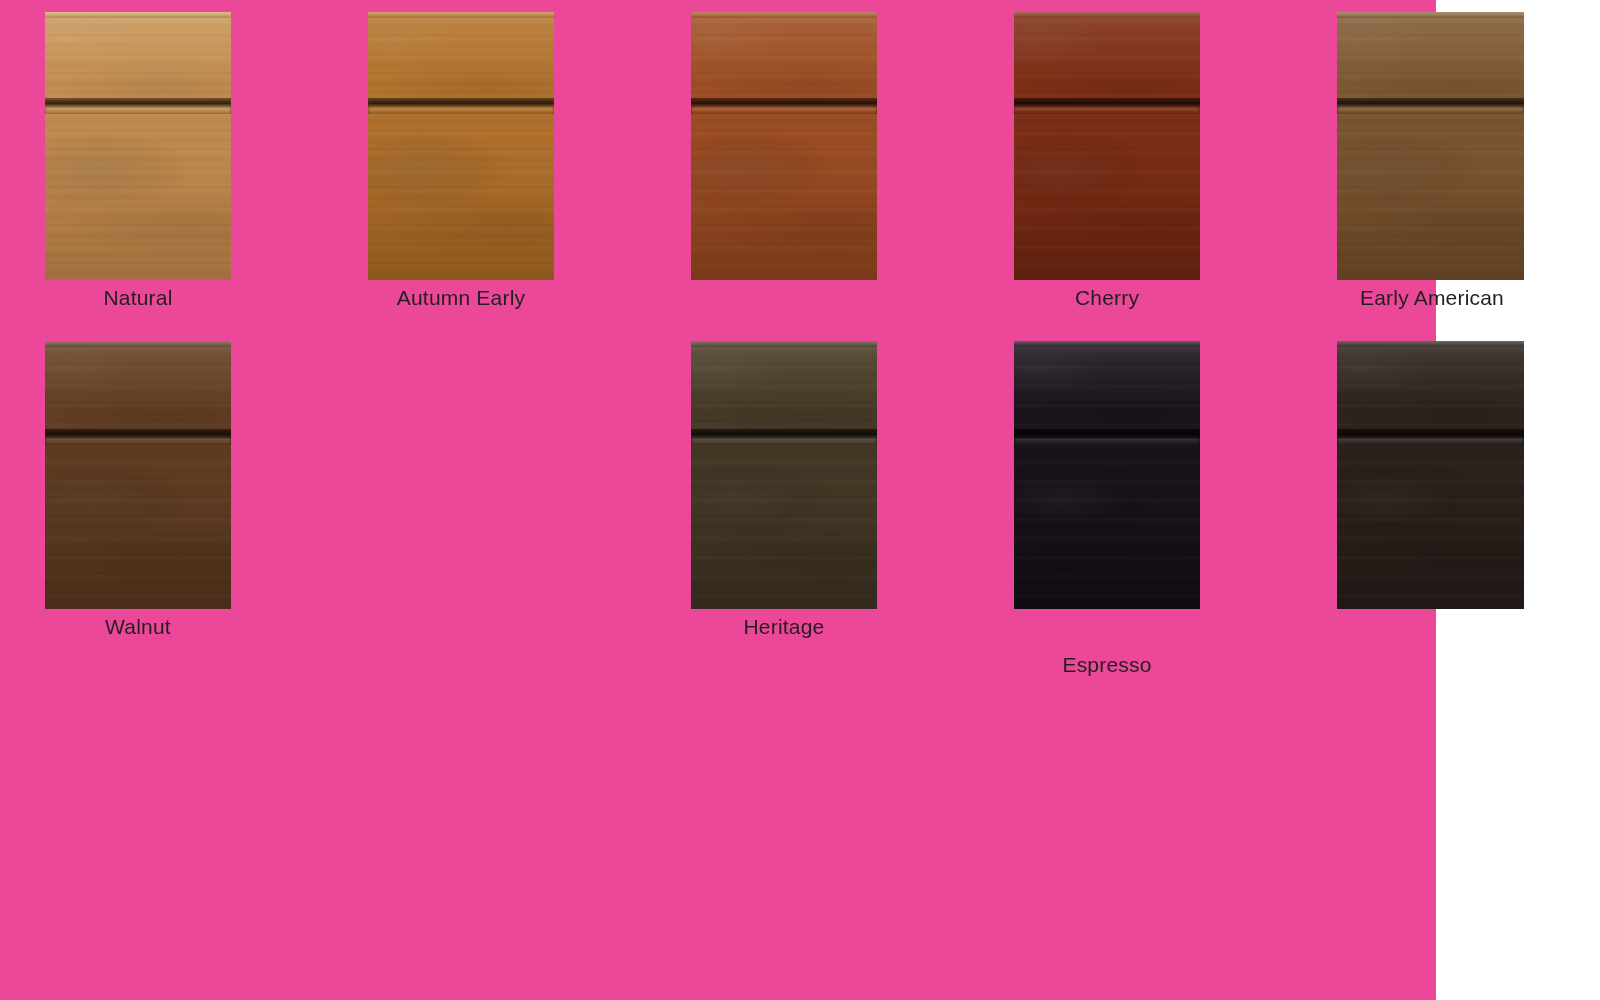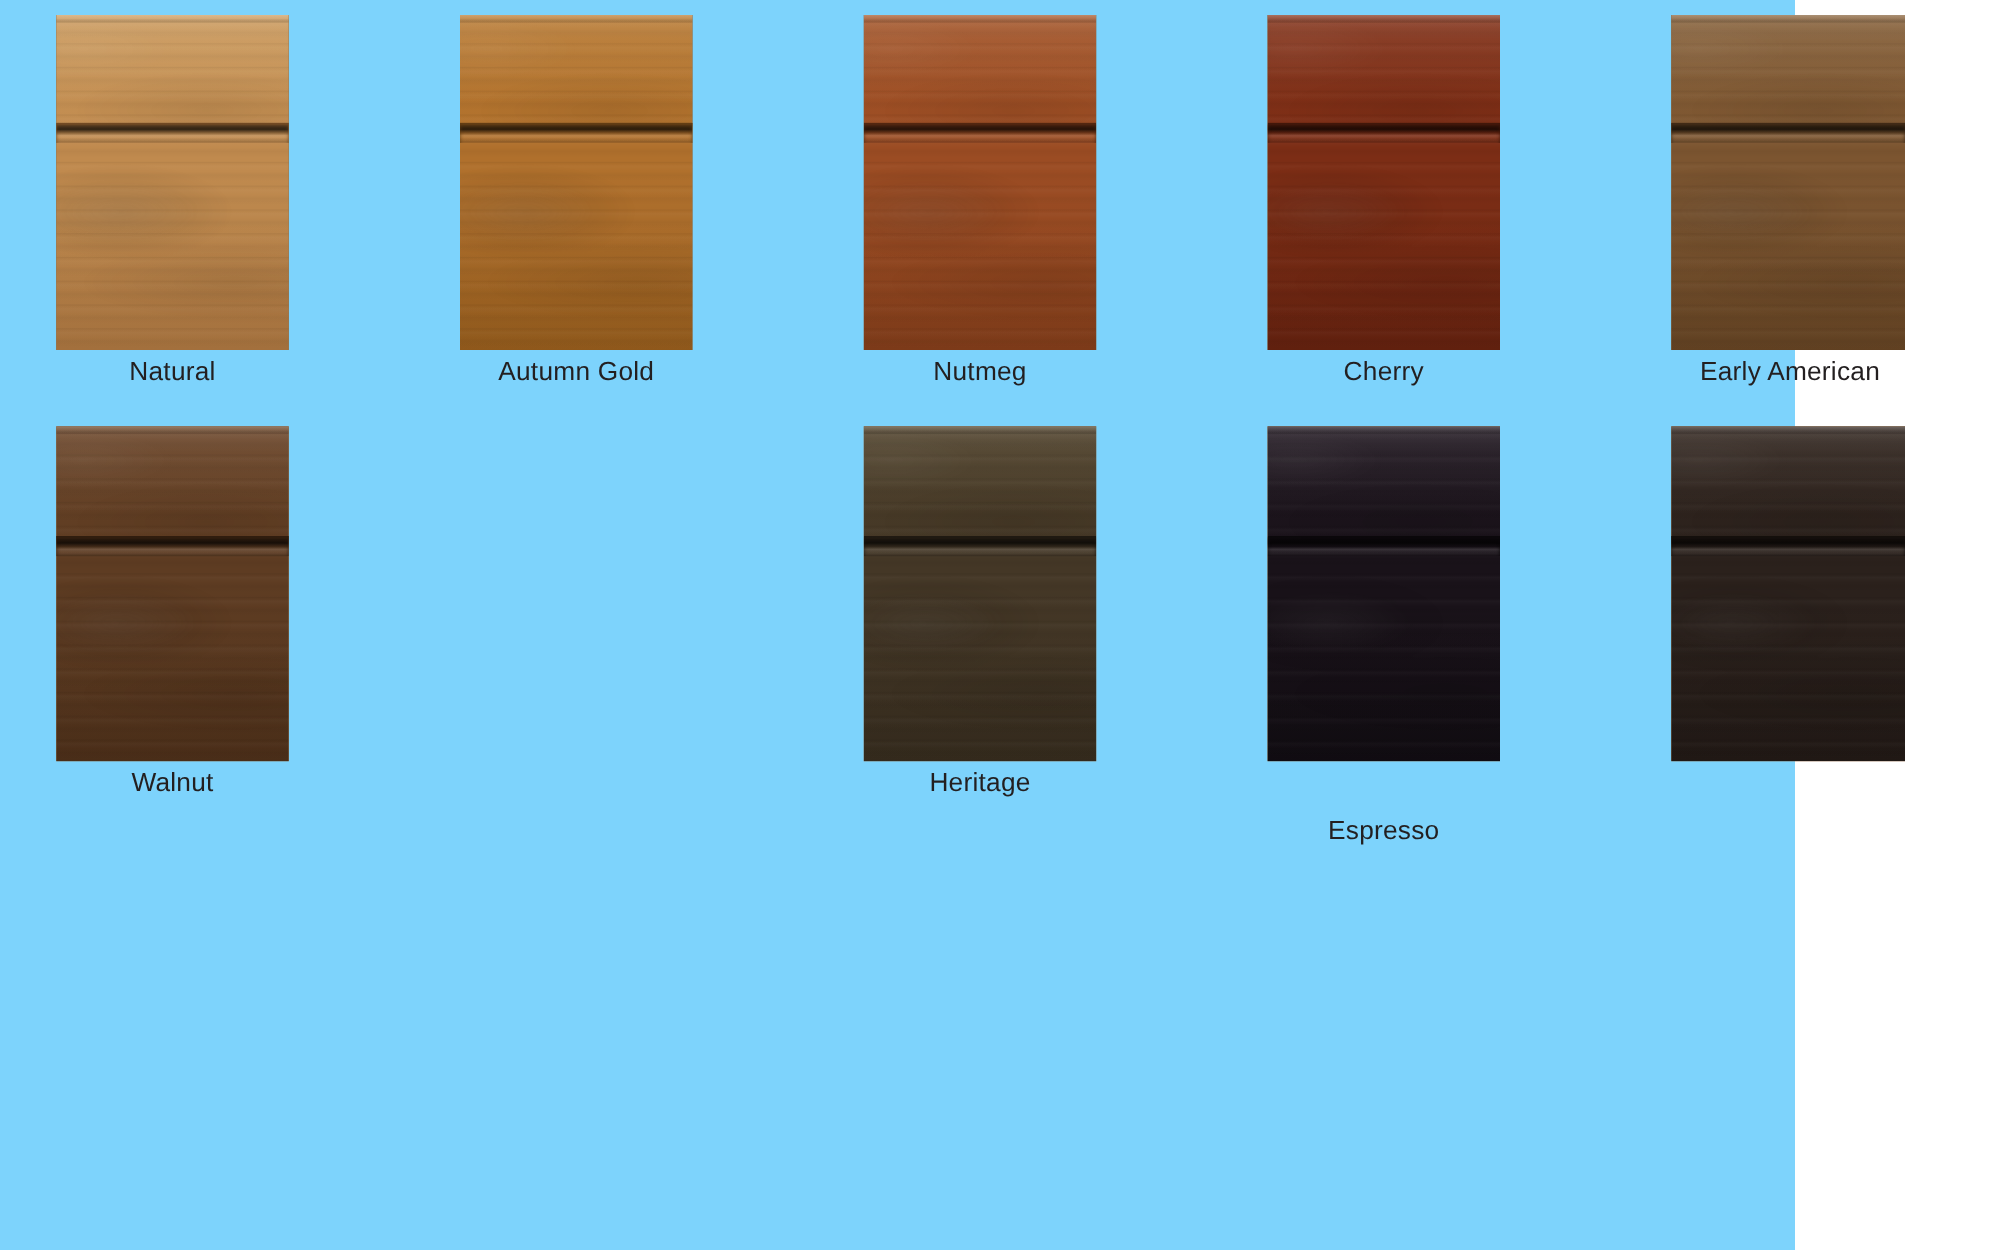--- a/index.html
+++ b/index.html
@@ -13,21 +13,21 @@
   }
   body {
     font-family: "Liberation Sans", sans-serif;
     -webkit-font-smoothing: antialiased;
   }
 
   #swatch-gallery {
     position: relative;
     width: 1436px;
     height: 1000px;
-    background: #7dd3fc;
+    background: #ec4899;
   }
 
   .swatch-row {
     position: absolute;
     left: 0;
     width: 1600px;
     height: 330px;
   }
   .row-1 { top: 0px; }
   .row-2 { top: 330px; }
@@ -195,34 +195,33 @@
     <div class="swatch-cell col-2">
       <div class="door-panel">
         <div class="wood-base" style="background: linear-gradient(rgb(184, 122, 51) 0%, rgb(176, 112, 44) 38%, rgb(176, 112, 44) 62%, rgb(162, 100, 31) 100%);"></div>
         <div class="wood-grain"></div>
         <div class="wood-figure-top"></div>
         <div class="wood-figure"></div>
         <div class="wood-shade"></div>
         <div class="panel-top-bevel"></div>
         <div class="panel-groove" style="box-shadow: rgb(94, 58, 18) 0px 2px 3px inset;"></div>
       </div>
-      <div class="swatch-label" style="color: rgb(35, 31, 32);">Autumn Gold</div>
+      <div class="swatch-label" style="color: rgb(35, 31, 32);">Autumn Early</div>
     </div>
 
     <div class="swatch-cell col-3">
       <div class="door-panel">
         <div class="wood-base" style="background: linear-gradient(rgb(163, 85, 41) 0%, rgb(155, 76, 35) 38%, rgb(155, 76, 35) 62%, rgb(141, 66, 28) 100%);"></div>
         <div class="wood-grain"></div>
         <div class="wood-figure-top"></div>
         <div class="wood-figure"></div>
         <div class="wood-shade"></div>
         <div class="panel-top-bevel"></div>
         <div class="panel-groove" style="box-shadow: rgb(78, 35, 16) 0px 2px 3px inset;"></div>
       </div>
-      <div class="swatch-label" style="color: rgb(35, 31, 32);">Nutmeg</div>
     </div>
 
     <div class="swatch-cell col-4">
       <div class="door-panel">
         <div class="wood-base" style="background: linear-gradient(rgb(131, 51, 26) 0%, rgb(124, 45, 21) 38%, rgb(124, 45, 21) 62%, rgb(109, 36, 16) 100%);"></div>
         <div class="wood-grain"></div>
         <div class="wood-figure-top"></div>
         <div class="wood-figure"></div>
         <div class="wood-shade"></div>
         <div class="panel-top-bevel"></div>

